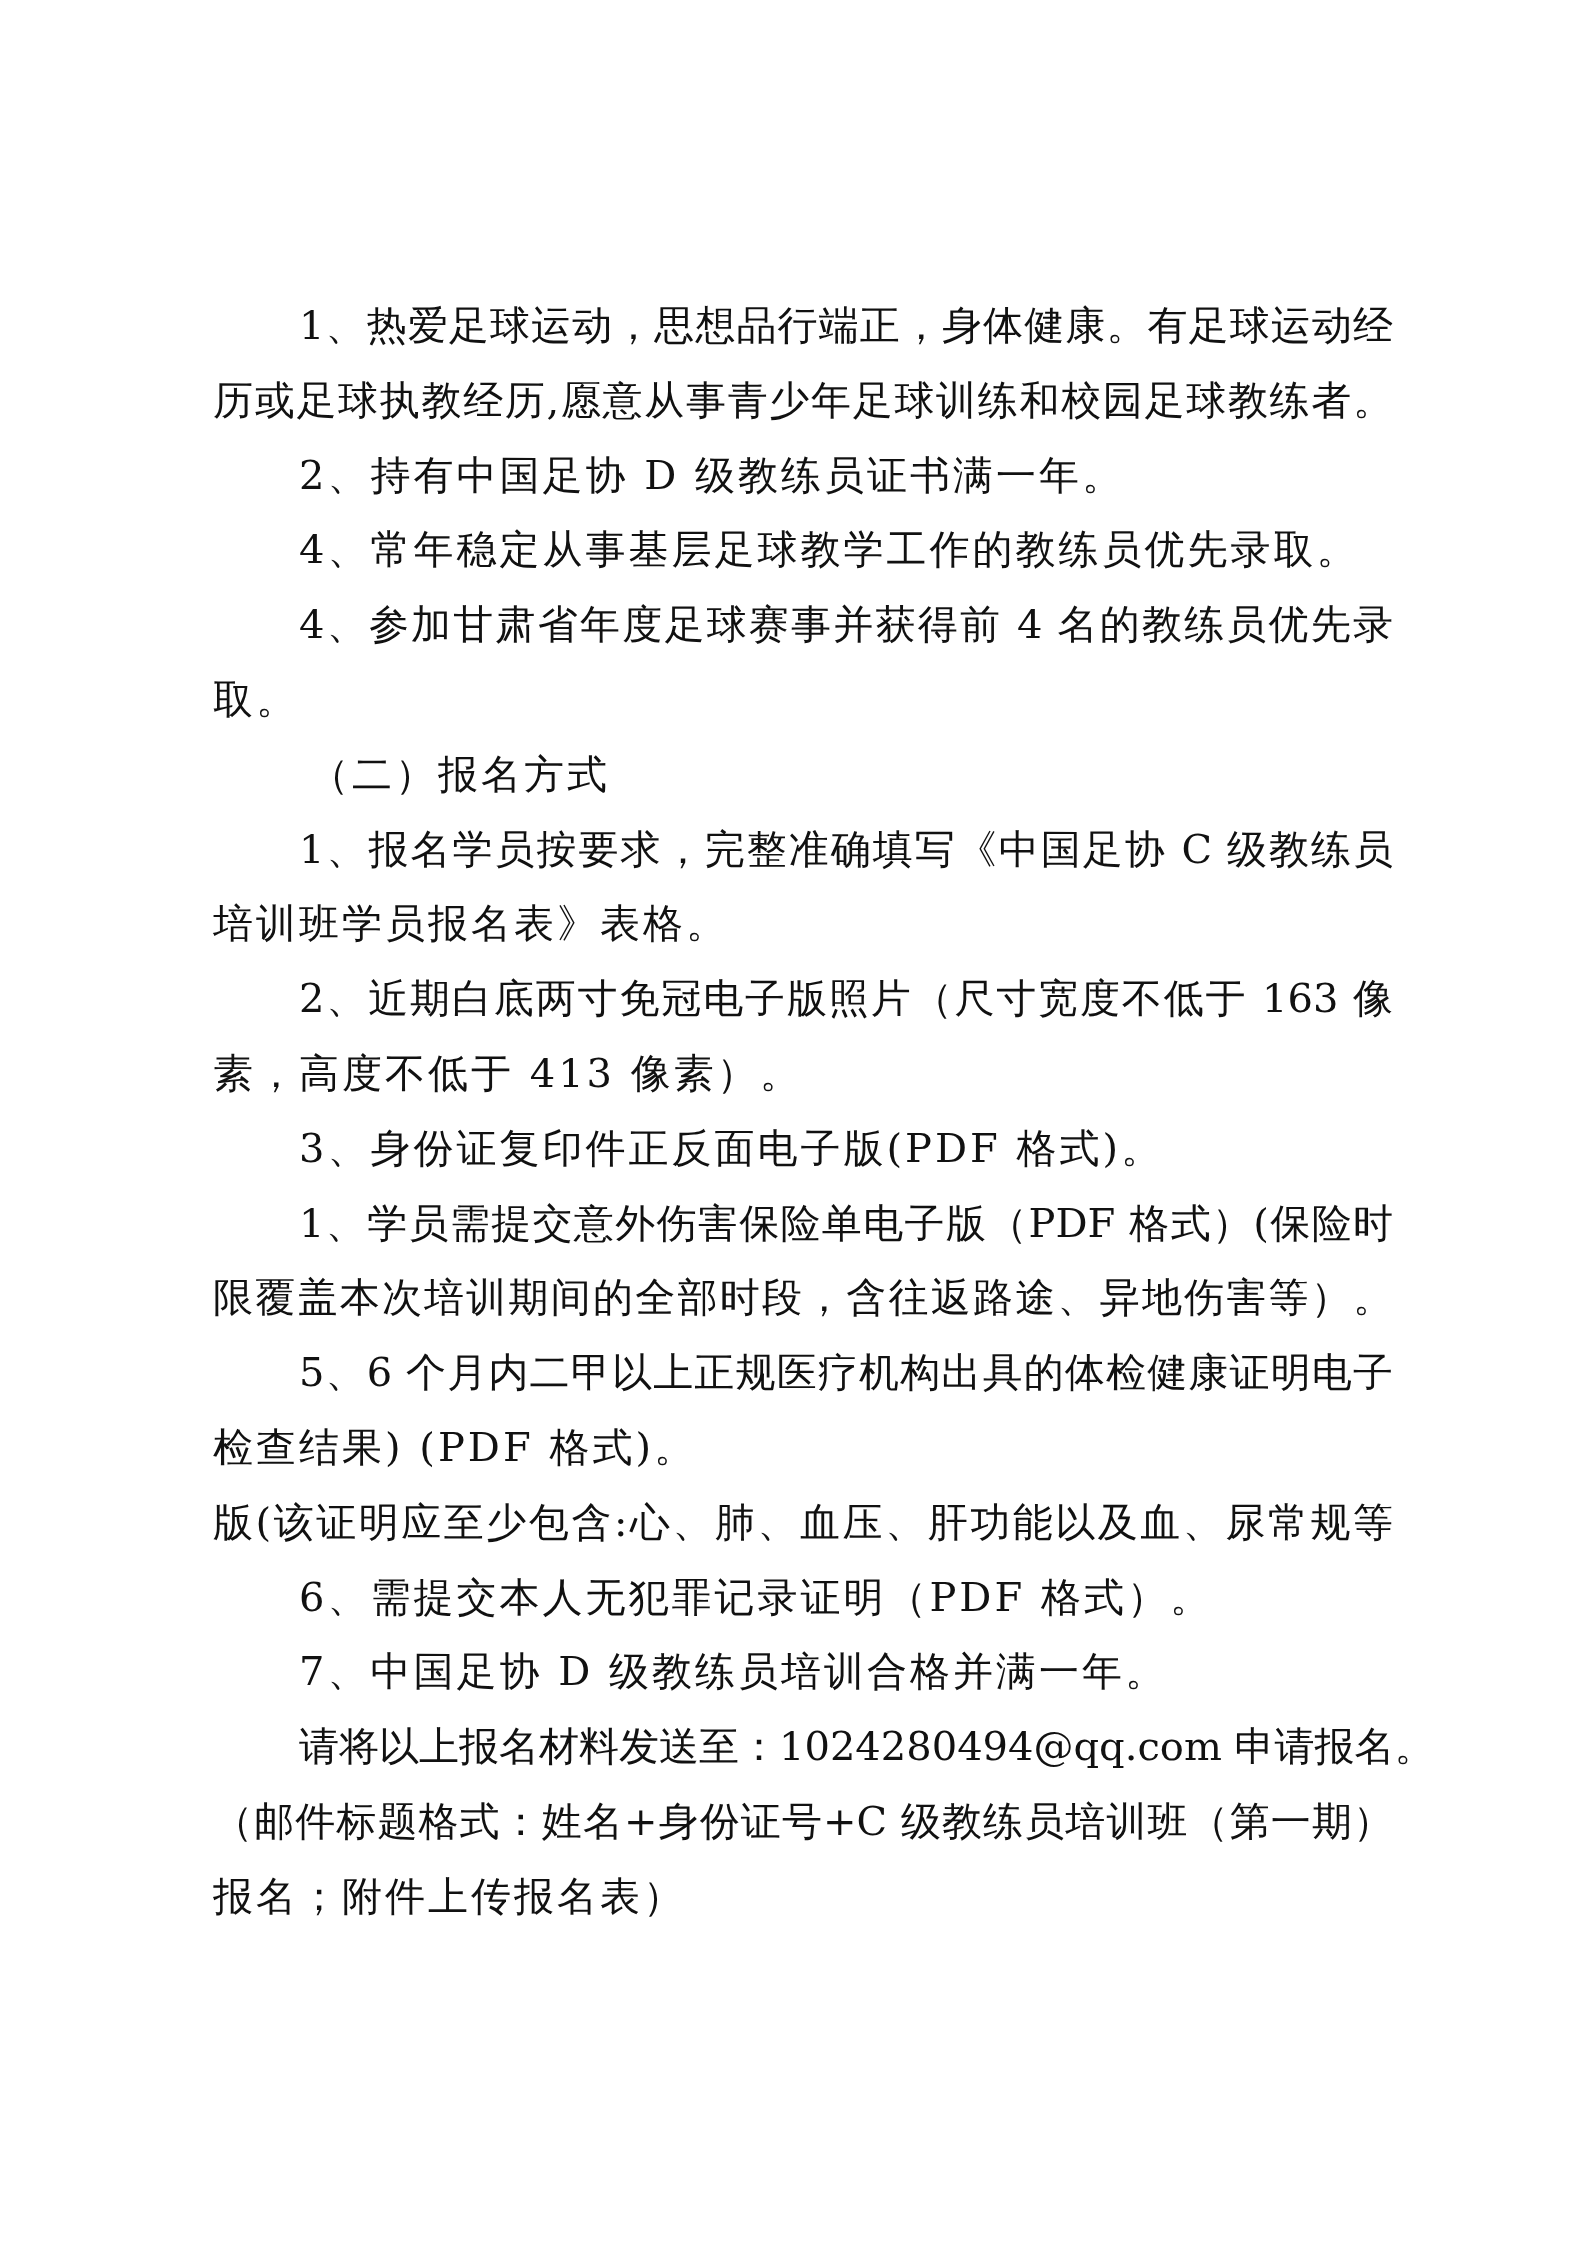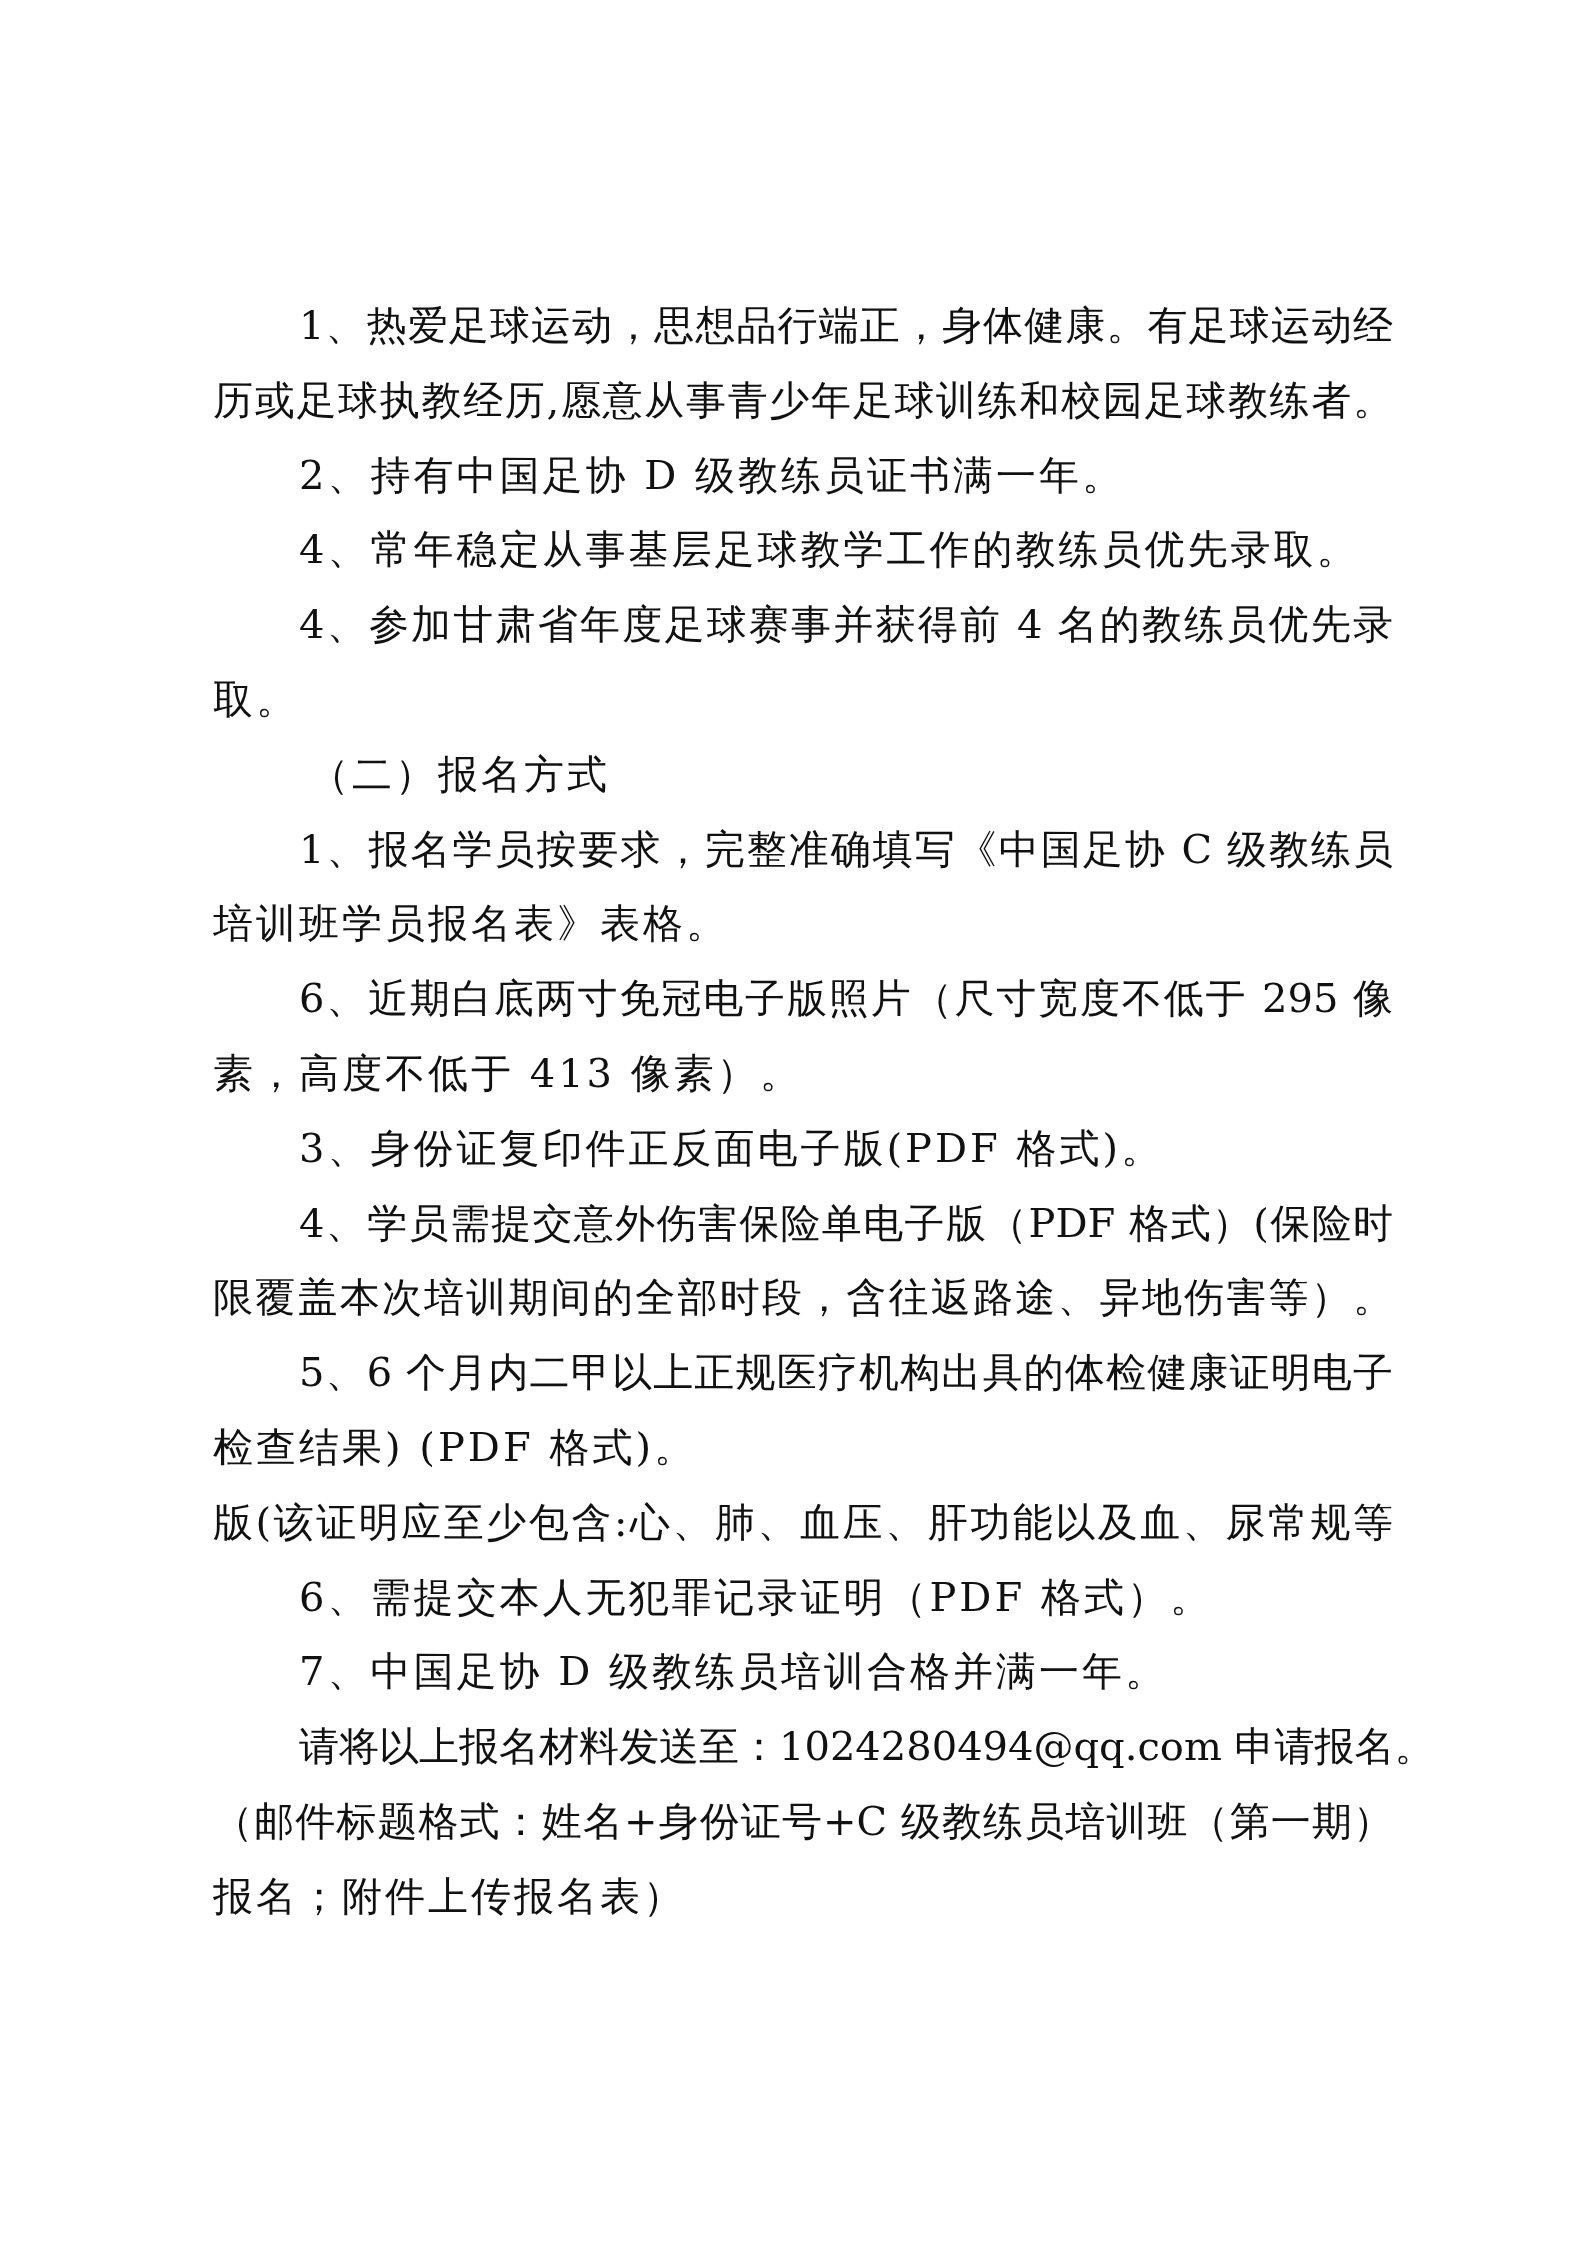--- a/index.html
+++ b/index.html
@@ -68,28 +68,28 @@
 
     <div>
       <span class="line heading-indent">（二）报名方式</span>
     </div>
 
     <div>
       <span class="line indent justify">1、报名学员按要求，完整准确填写《中国足协 C 级教练员</span>
       <span class="line">培训班学员报名表》表格。</span>
     </div>
     <div>
-      <span class="line indent justify">6、近期白底两寸免冠电子版照片（尺寸宽度不低于 295 像</span>
+      <span class="line indent justify">2、近期白底两寸免冠电子版照片（尺寸宽度不低于 163 像</span>
       <span class="line">素，高度不低于 413 像素）。</span>
     </div>
     <div>
       <span class="line indent">3、身份证复印件正反面电子版(PDF 格式)。</span>
     </div>
     <div>
-      <span class="line indent justify">4、学员需提交意外伤害保险单电子版（PDF 格式）(保险时</span>
+      <span class="line indent justify">1、学员需提交意外伤害保险单电子版（PDF 格式）(保险时</span>
       <span class="line justify">限覆盖本次培训期间的全部时段，含往返路途、异地伤害等）。</span>
     </div>
     <div>
       <span class="line indent justify">5、6 个月内二甲以上正规医疗机构出具的体检健康证明电子</span>
       <span class="line">检查结果) (PDF 格式)。</span>
       <span class="line justify">版(该证明应至少包含:心、肺、血压、肝功能以及血、尿常规等</span>
     </div>
     <div>
       <span class="line indent">6、需提交本人无犯罪记录证明（PDF 格式）。</span>
     </div>

